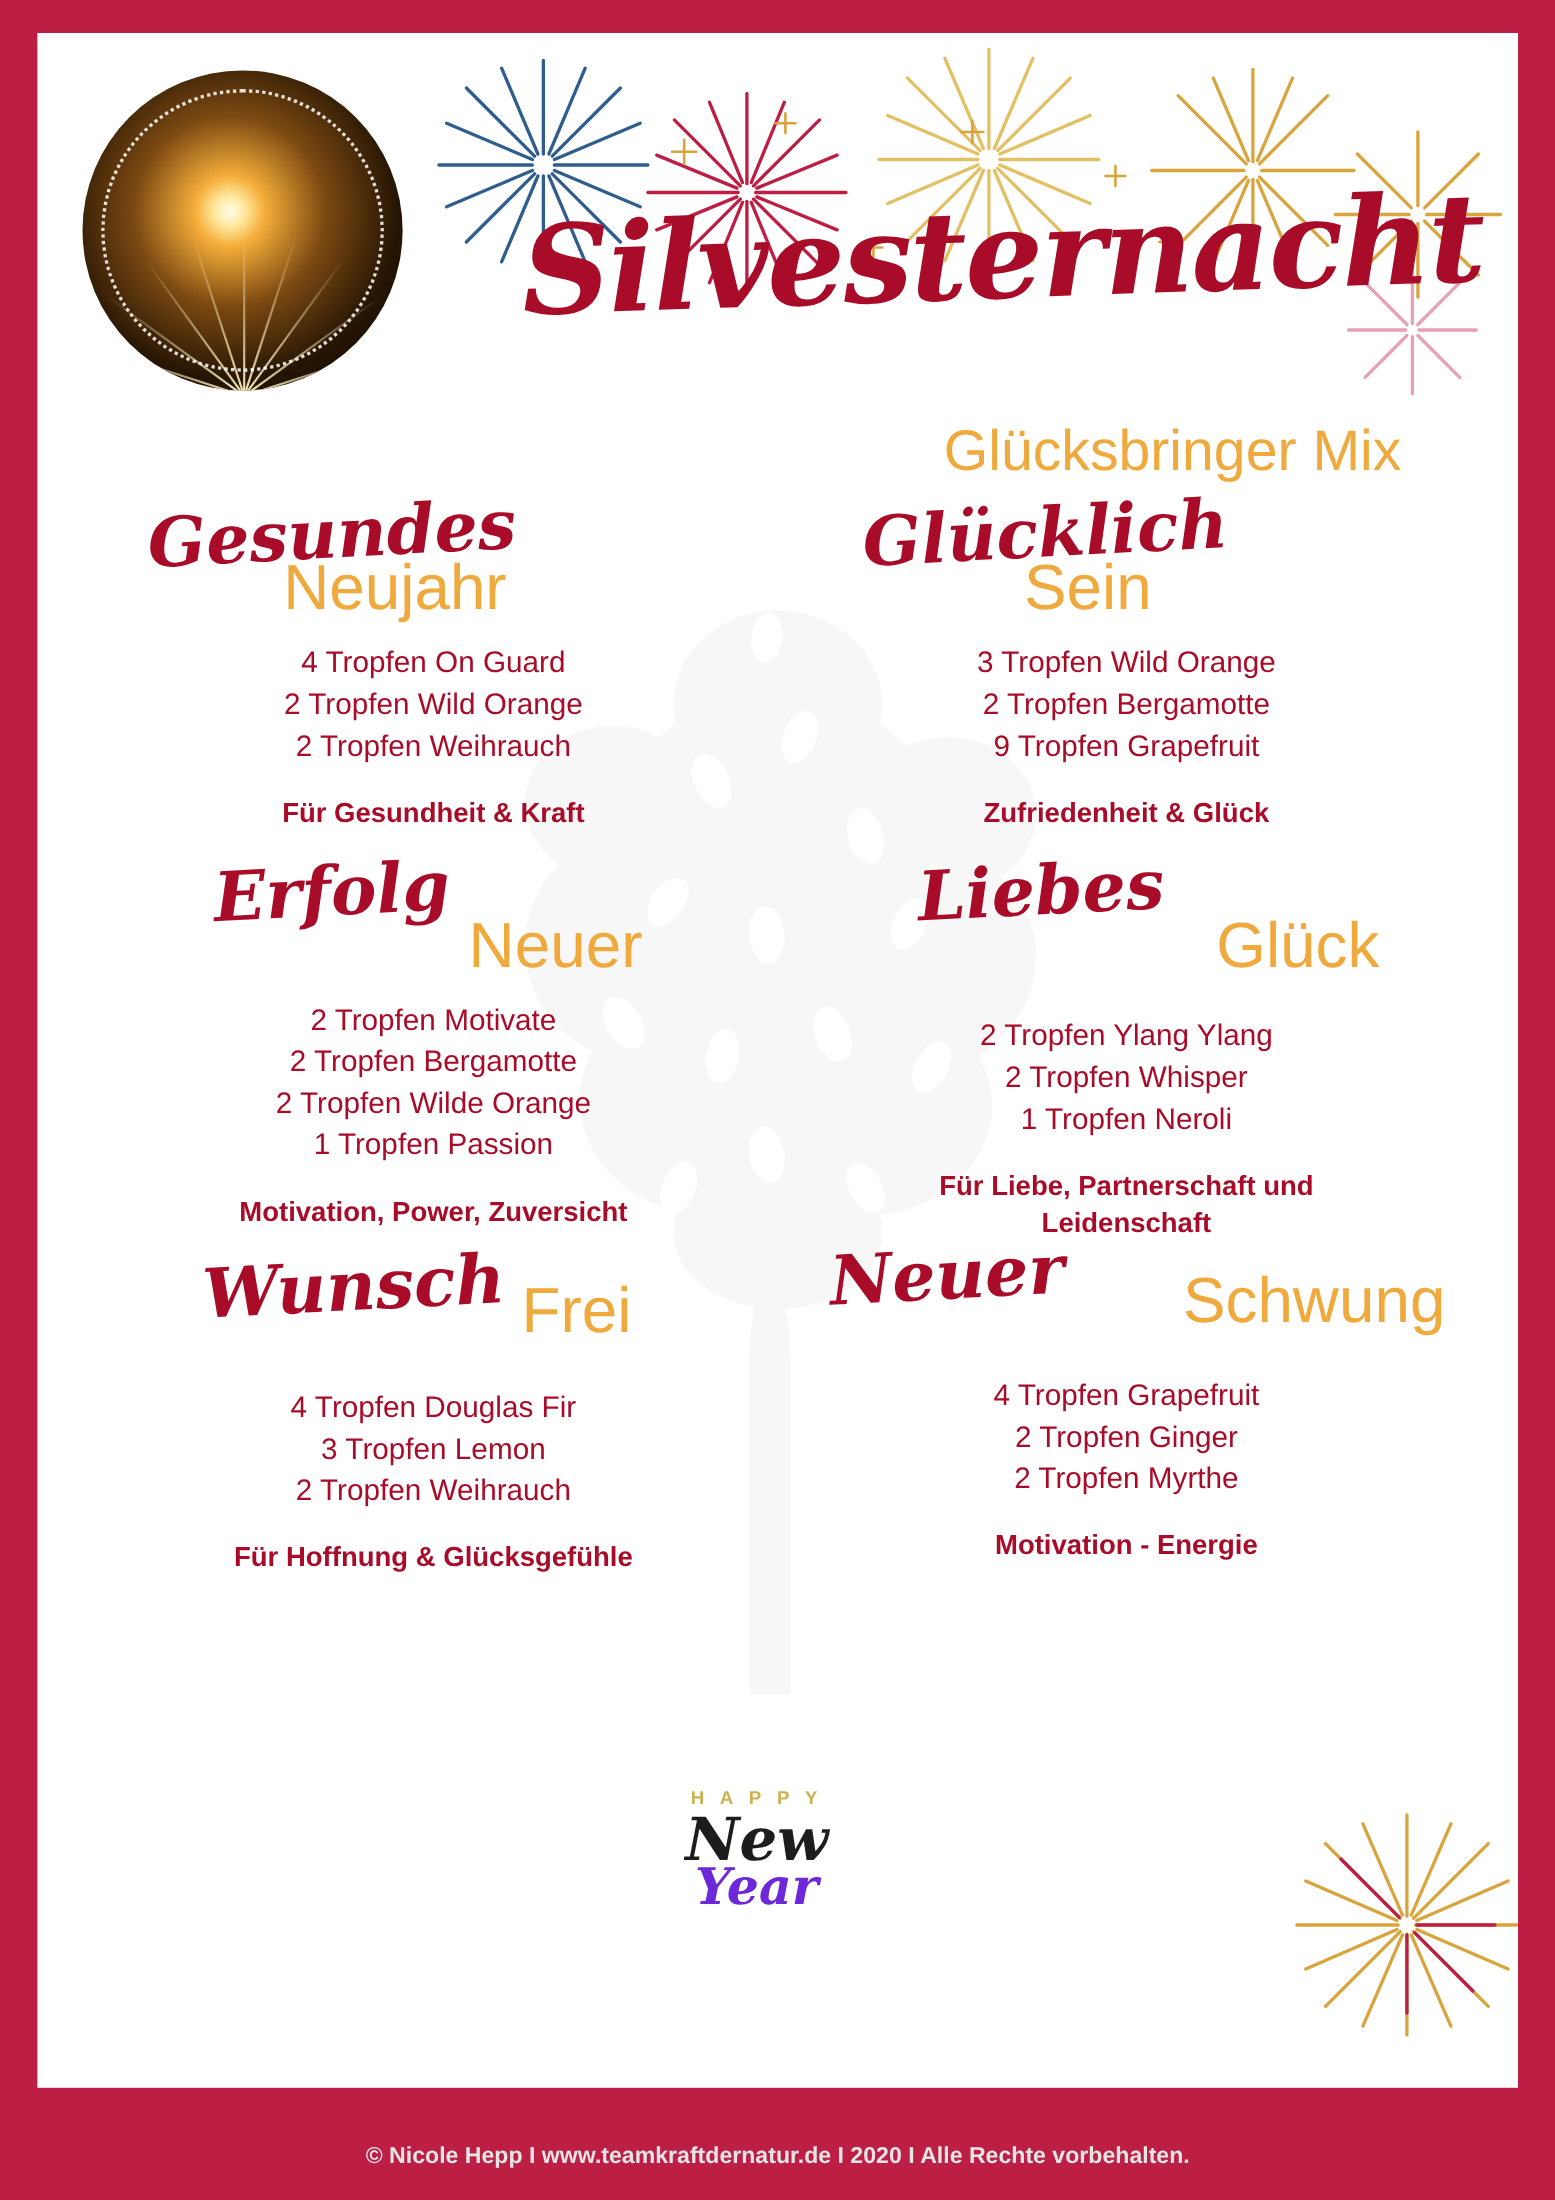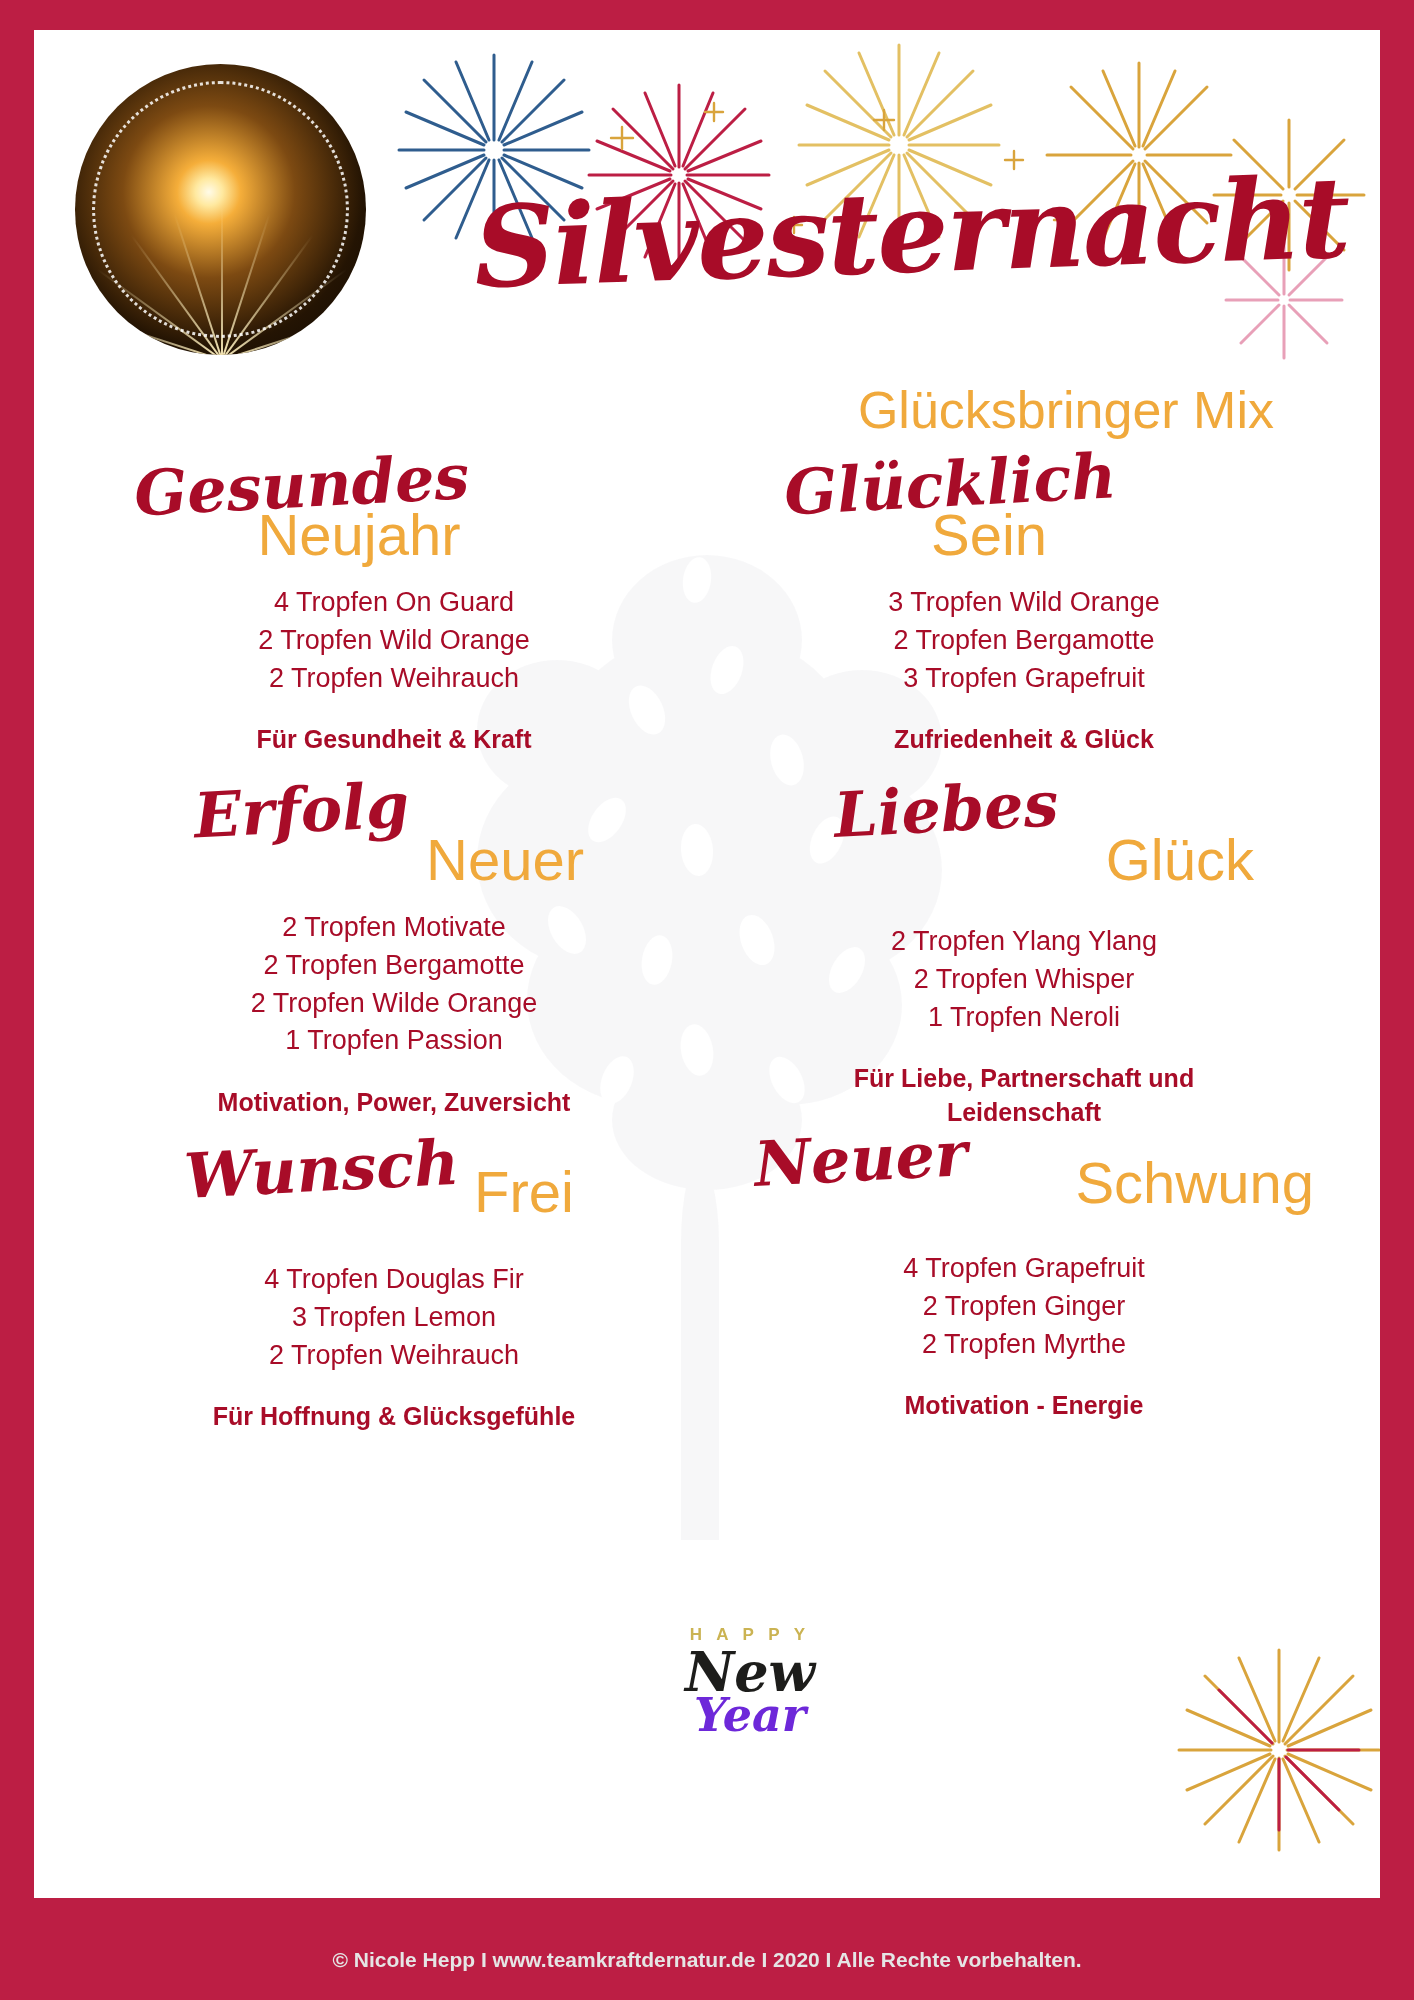--- a/index.html
+++ b/index.html
@@ -99,21 +99,21 @@
     font-size:25px;
     font-weight:bold;
     color:#a80c28;
     line-height:1.35;
   }
   .al-left .b-script{text-align:left;padding-left:40px;}
   .al-left .b-sub{text-align:center;}
   
   .stamp{
     position:absolute;
-    left:626px;top:1595px;
+    left:564px;top:1595px;
     width:180px;height:180px;
     text-align:center;
   }
   .stamp .happy{
     font-size:17px;letter-spacing:5px;color:#cbb352;font-weight:bold;
   }
   .stamp .ny{
     font-family:"DejaVu Serif", serif;
     font-style:italic;font-weight:700;
     font-size:54px;color:#1d1d1b;line-height:.95;
@@ -378,21 +378,21 @@
     </div>
     <div class="b-foot">Für Gesundheit &amp; Kraft</div>
   </div>
 
   <div class="block al-left" style="left:690px;top:420px;">
     <div class="b-script" style="padding-left:60px;">Glücklich</div>
     <div class="b-sub" style="padding-right:70px;">Sein</div>
     <div class="b-lines">
       <div>3 Tropfen Wild Orange</div>
       <div>2 Tropfen Bergamotte</div>
-      <div>3 Tropfen Grapefruit</div>
+      <div>9 Tropfen Grapefruit</div>
     </div>
     <div class="b-foot">Zufriedenheit &amp; Glück</div>
   </div>
 
   <div class="block al-left" style="left:60px;top:745px;">
     <div class="b-script" style="padding-left:100px;">Erfolg</div>
     <div class="b-sub" style="text-align:right;padding-right:110px;">Neuer</div>
     <div class="b-lines">
       <div>2 Tropfen Motivate</div>
       <div>2 Tropfen Bergamotte</div>

